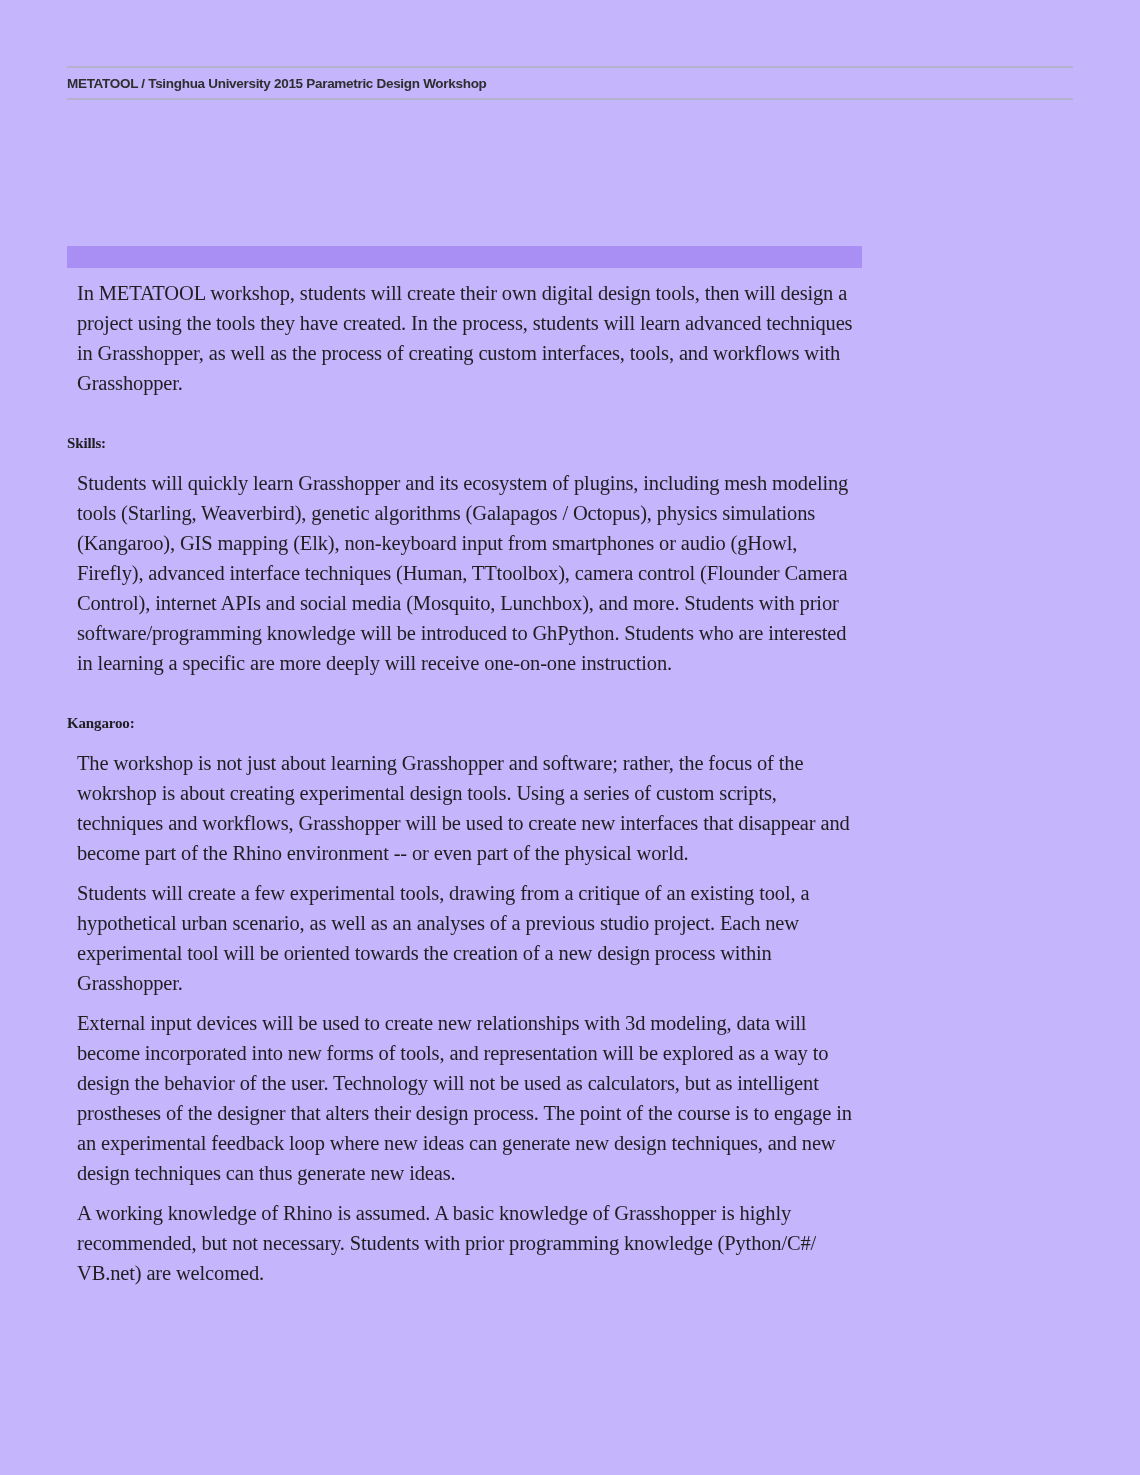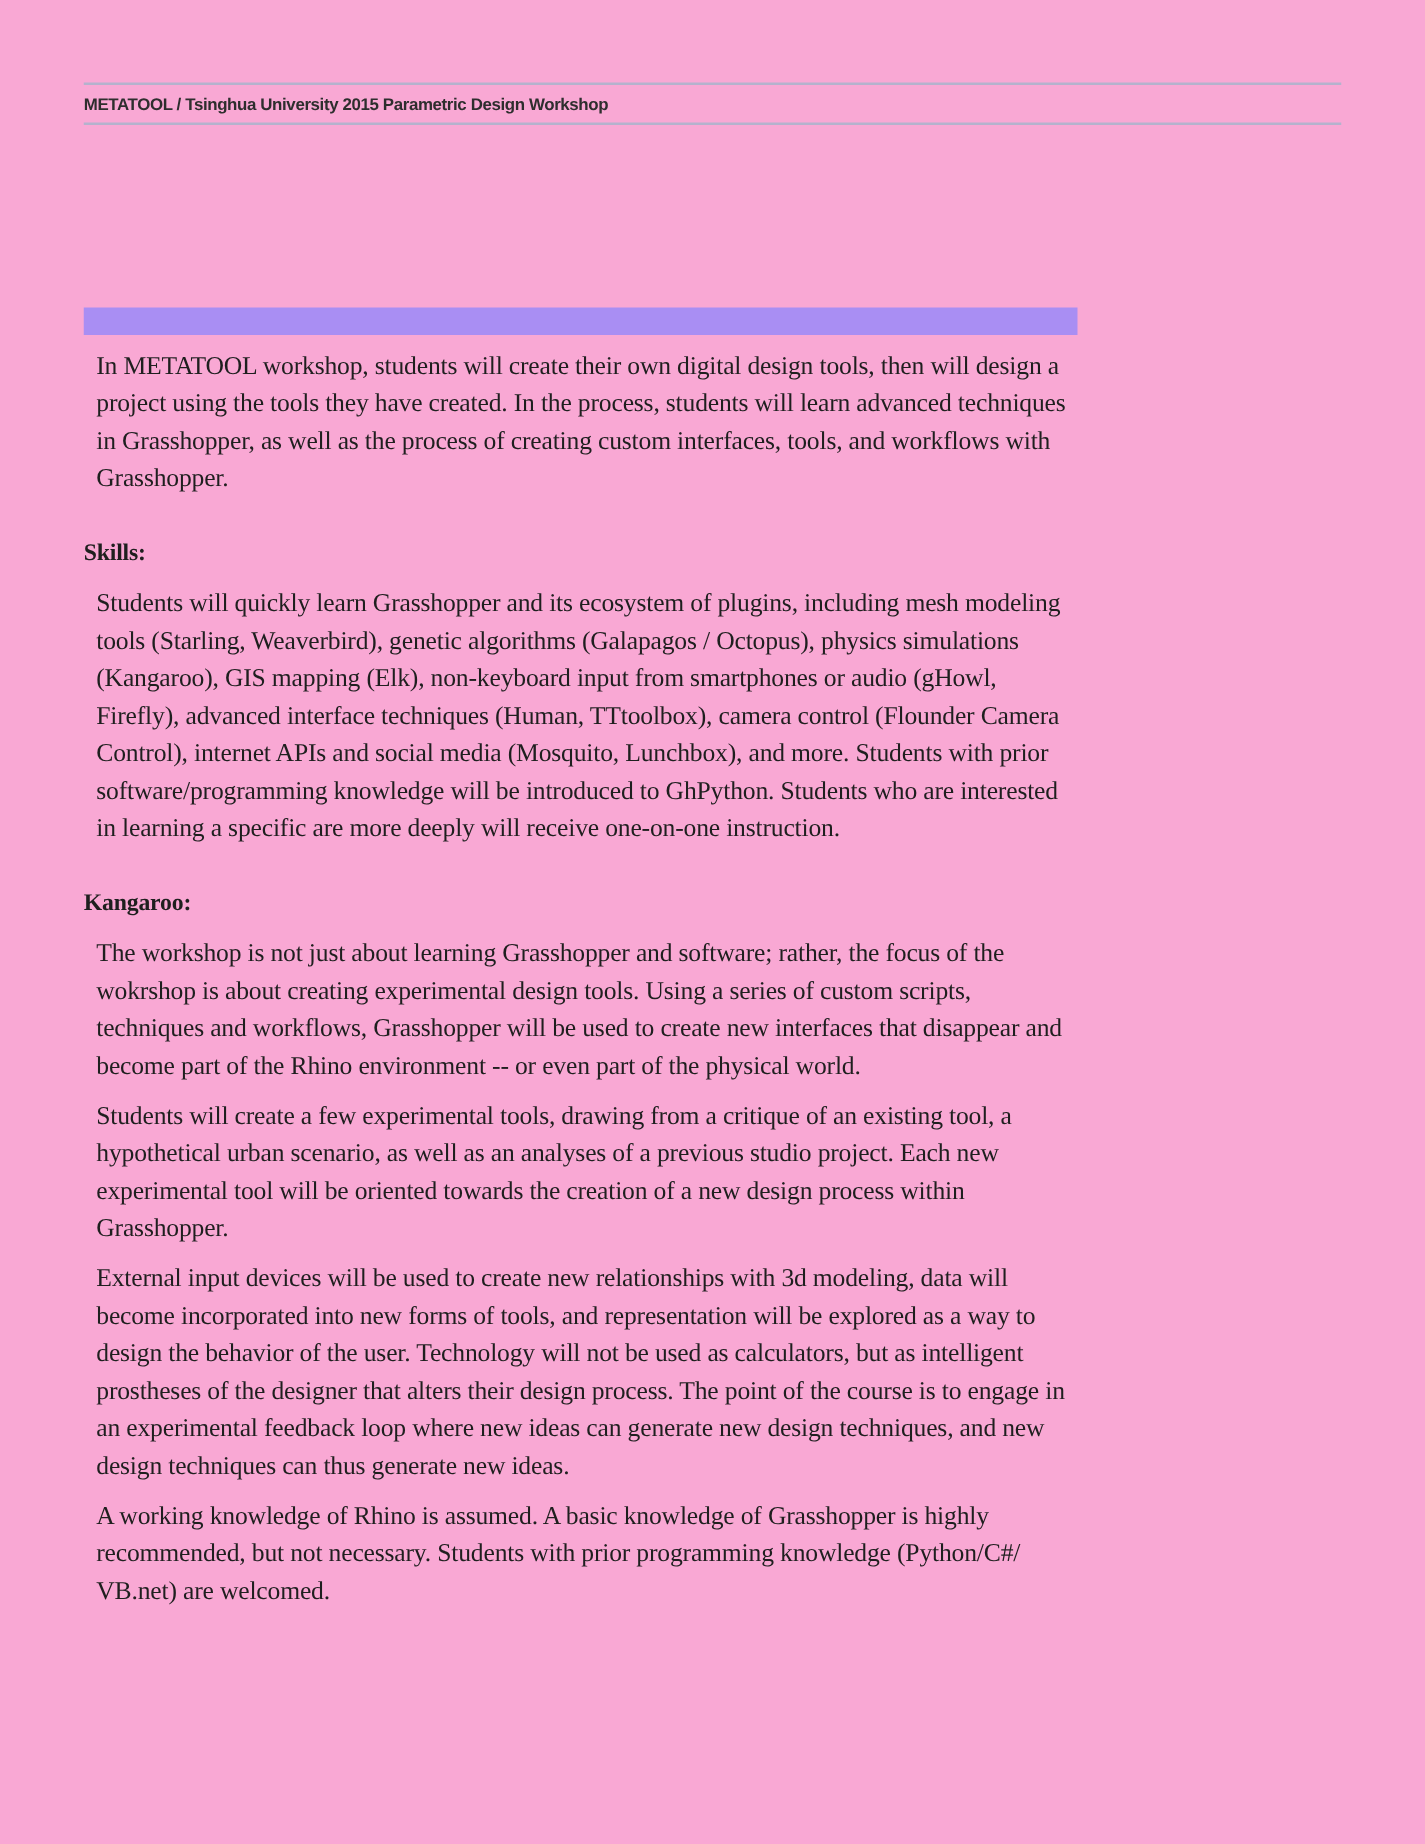--- a/index.html
+++ b/index.html
@@ -5,21 +5,21 @@
   html, body { margin: 0; padding: 0; }
   body {
     width: 1140px;
     background: #ffffff;
     font-family: "Liberation Serif", serif;
   }
   .page {
     position: relative;
     width: 1140px;
     height: 1475px;
-    background: #f9a8d4;
+    background: #c4b5fd;
     box-sizing: border-box;
     padding-top: 66px;
     overflow: hidden;
   }
   .rule {
     height: 2px;
     margin: 0 67px;
     background: #b5b2cd;
   }
   .meta {
@@ -45,21 +45,21 @@
     letter-spacing: -0.15px;
     color: #1f1f1f;
   }
   .content h1 {
     font-size: 20.5px;
     line-height: 30px;
     font-weight: 700;
     margin: 22px 0 30px 0;
   }
   .content h2 {
-    font-size: 19px;
+    font-size: 15px;
     line-height: 30px;
     font-weight: 700;
     margin: 0;
   }
   .content p { margin: 10px; }
   .para { margin: 30px 0 0 0; }
 </style>
 </head>
 <body>
 

